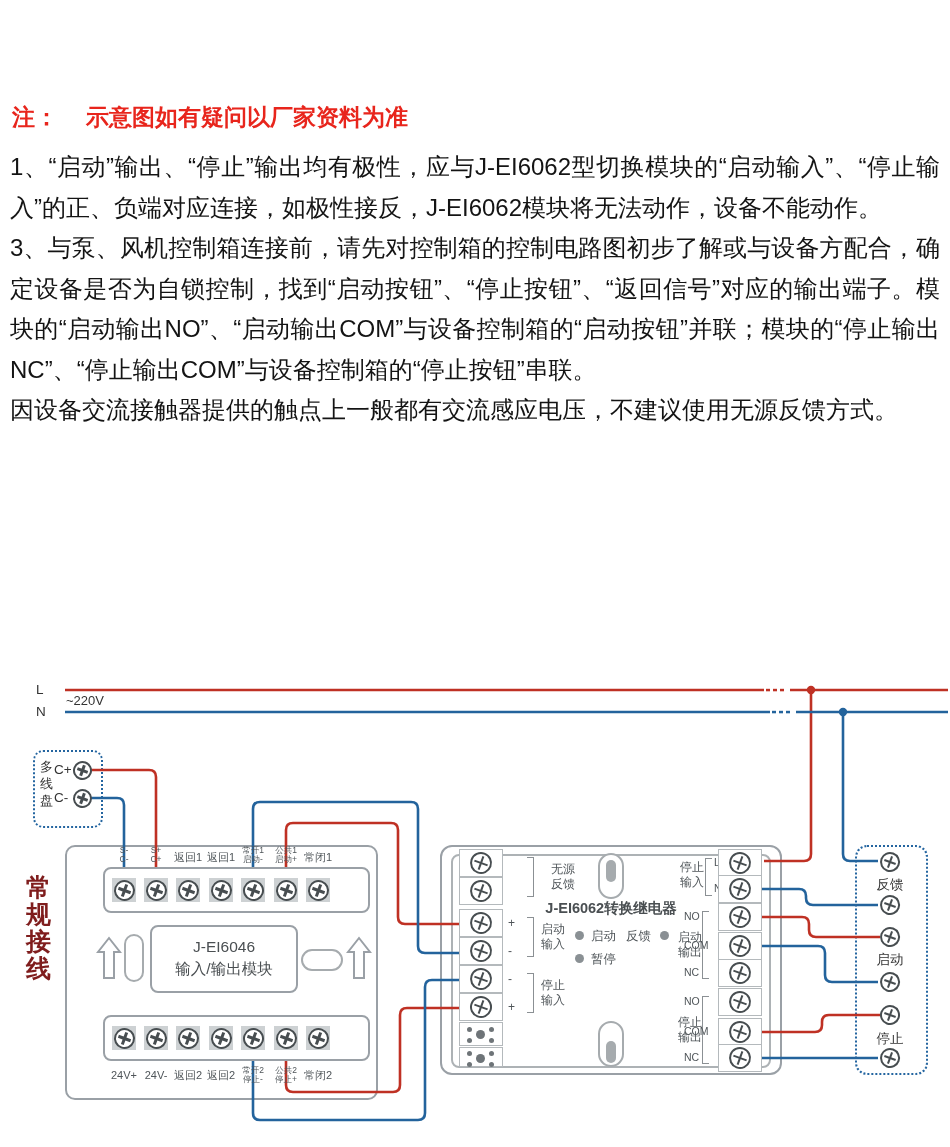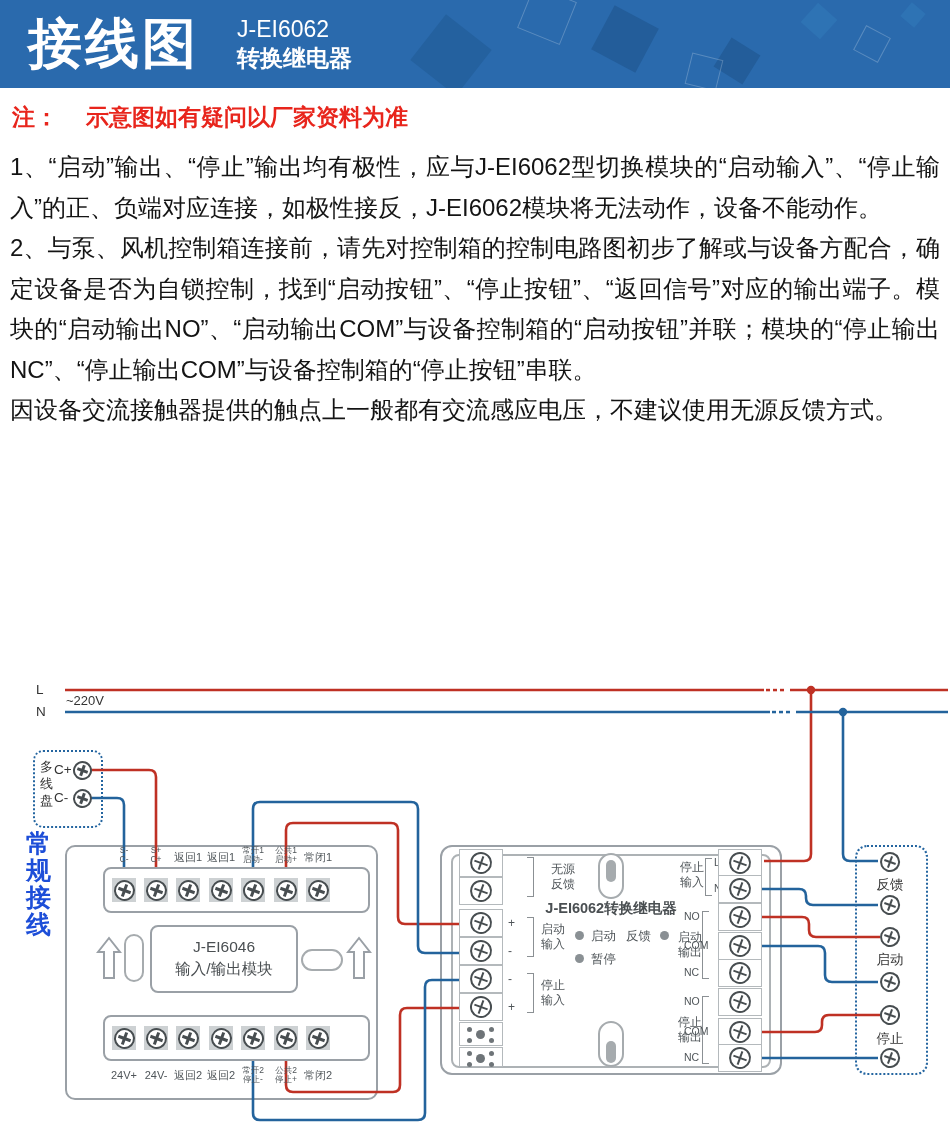--- a/index.html
+++ b/index.html
@@ -24,21 +24,21 @@
 
   
   .diagram{position:absolute;left:0;top:670px;width:950px;height:477px;font-size:12px;color:#4f5559;}
   .diagram .abs{position:absolute;}
   .wires{position:absolute;left:0;top:0;z-index:5;}
   .boxgray{position:absolute;border:2.5px solid #9aa0a6;border-radius:10px;background:#fff;box-sizing:border-box;}
   .boxgray.thin{border-width:2px;border-radius:8px;}
   .dashedbox{position:absolute;border:2px dotted #2465a0;border-radius:12px;box-sizing:border-box;}
   .stack{word-break:break-all;}
   .panel-label{width:15px;font-size:13px;line-height:17px;color:#333;}
-  .wiring-label{width:27px;font-size:25px;line-height:27px;font-weight:bold;color:#1d4ed8;}
+  .wiring-label{width:27px;font-size:25px;line-height:27px;font-weight:bold;color:#7f1d1d;margin-top:44px;}
   .plabel{font-size:13.5px;color:#333;}
   .screw{position:absolute;border:2px solid #474d50;border-radius:50%;background:#fff;
          box-sizing:border-box;transform:rotate(20deg);z-index:8;}
   .screw::before{content:'';position:absolute;left:11%;right:11%;top:50%;margin-top:-1.2px;height:2.4px;background:#474d50;}
   .screw::after{content:'';position:absolute;top:11%;bottom:11%;left:50%;margin-left:-1.2px;width:2.4px;background:#474d50;}
   .plate{position:absolute;background:#cdd1d3;z-index:7;}
   .cell{position:absolute;border:1.5px solid #b4b9bc;background:#fff;box-sizing:border-box;z-index:6;}
   .dotblock{position:absolute;z-index:8;}
   .dotblock::before{content:'';position:absolute;width:5px;height:5px;border-radius:50%;background:#6e7478;
         left:4px;top:3px;box-shadow:22px 0 0 #6e7478,0 11px 0 #6e7478,22px 11px 0 #6e7478;}
@@ -60,43 +60,28 @@
   .led{position:absolute;width:9px;height:9px;border-radius:50%;background:#8a9094;}
   .ledtext{position:absolute;font-size:12.5px;color:#4f5559;}
   .rmtitle{position:absolute;left:500px;top:229px;width:222px;text-align:center;font-size:14.5px;font-weight:600;color:#4a4f52;}
   .devlabel{position:absolute;left:865px;width:50px;text-align:center;font-size:13.5px;color:#333;}
 </style>
 </head>
 <body>
 
 <div class="page">
 
-  <div class="banner">
-    <div class="cube" style="right:470px;top:26px;width:58px;height:58px;transform:rotate(38deg);"></div>
-    <div class="cube" style="right:300px;top:14px;width:50px;height:50px;transform:rotate(28deg);background:#235d9a;"></div>
-    <div class="cube outline" style="right:380px;top:-8px;width:44px;height:44px;transform:rotate(22deg);"></div>
-    <div class="cube" style="right:196px;top:44px;width:34px;height:34px;transform:rotate(32deg);background:#235d9a;"></div>
-    <div class="cube outline" style="right:230px;top:56px;width:30px;height:30px;transform:rotate(14deg);"></div>
-    <div class="cube" style="right:118px;top:8px;width:26px;height:26px;transform:rotate(42deg);background:#2e73b4;"></div>
-    <div class="cube outline" style="right:64px;top:30px;width:26px;height:26px;transform:rotate(28deg);"></div>
-    <div class="cube" style="right:28px;top:6px;width:18px;height:18px;transform:rotate(40deg);background:#2e73b4;"></div>
-    <div class="title">接线图</div>
-    <div class="sub">
-      <div class="model">J-EI6062</div>
-      <div class="product">转换继电器</div>
-    </div>
-  </div>
 
   <div class="note">
     <span class="note-prefix">注：</span><span class="note-text">示意图如有疑问以厂家资料为准</span>
   </div>
 
   <div class="bodytext">
     <p>1、“启动”输出、“停止”输出均有极性，应与J-EI6062型切换模块的“启动输入”、“停止输入”的正、负端对应连接，如极性接反，J-EI6062模块将无法动作，设备不能动作。</p>
-    <p>2、与泵、风机控制箱连接前，请先对控制箱的控制电路图初步了解或与设备方配合，确定设备是否为自锁控制，找到“启动按钮”、“停止按钮”、“返回信号”对应的输出端子。模块的“启动输出NO”、“启动输出COM”与设备控制箱的“启动按钮”并联；模块的“停止输出NC”、“停止输出COM”与设备控制箱的“停止按钮”串联。</p>
+    <p>3、与泵、风机控制箱连接前，请先对控制箱的控制电路图初步了解或与设备方配合，确定设备是否为自锁控制，找到“启动按钮”、“停止按钮”、“返回信号”对应的输出端子。模块的“启动输出NO”、“启动输出COM”与设备控制箱的“启动按钮”并联；模块的“停止输出NC”、“停止输出COM”与设备控制箱的“停止按钮”串联。</p>
     <p>因设备交流接触器提供的触点上一般都有交流感应电压，不建议使用无源反馈方式。</p>
   </div>
 
   <div class="diagram" id="diagram">
 
     <div class="abs plabel" style="left:36px;top:12px;">L</div>
     <div class="abs plabel" style="left:36px;top:34px;">N</div>
     <div class="abs plabel" style="left:66px;top:23px;font-size:13px;">~220V</div>
 
     <div class="dashedbox" style="left:33px;top:80px;width:70px;height:78px;border-radius:10px;"></div>

